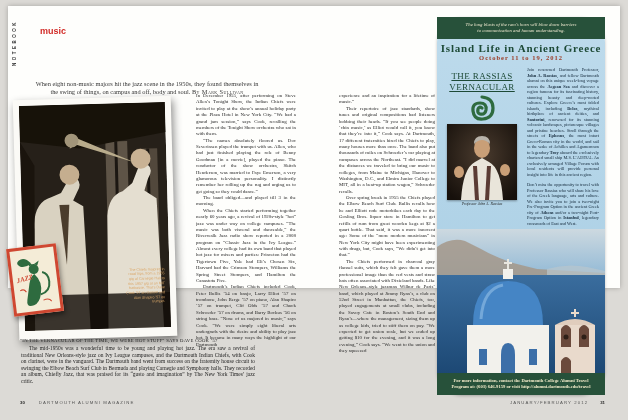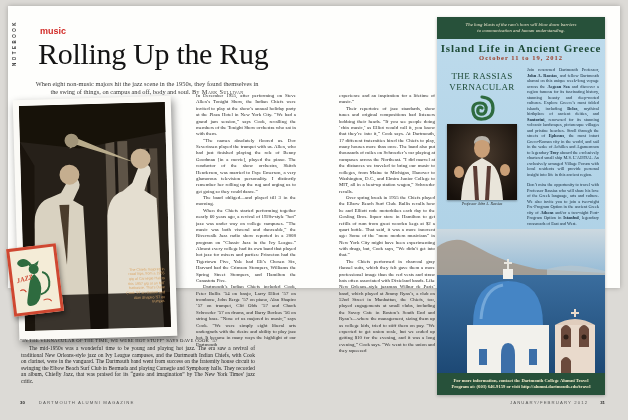--- a/index.html
+++ b/index.html
@@ -40,31 +40,31 @@
 
   .foot { position:absolute; top:400px; font:4.3px "Liberation Sans",sans-serif; letter-spacing:1.1px; color:#555; }
   .foot-left { left:20px; }
   .foot-right { right:23px; text-align:right; }
   .folio { font-weight:bold; color:#222; letter-spacing:0; }
   .foot-left .folio { margin-right:14px; }
   .foot-right .folio { margin-left:12px; }
 
   
   .ad { position:absolute; left:437px; top:17px; width:168px; height:378px;
-        background:linear-gradient(#bedbec,#a5cce3); box-shadow:0 1px 3px rgba(0,0,0,.25); }
+        background:linear-gradient(#bedbec,#a5cce3); box-shadow:0 1px 3px rgba(0,0,0,.25);border-radius:25px; }
   .ad-banner { position:absolute; left:0; width:168px; background:#27513a; color:#eee8cf;
                display:flex; flex-direction:column; justify-content:center; text-align:center; }
   .ad-banner.top { top:0; height:22px; font:italic 4.8px/1.35 "Liberation Serif",serif; }
   .ad-banner.bottom { bottom:0; height:22px; font:bold 4.6px/1.4 "Liberation Serif",serif; color:#f2ebc9; }
   .ad-title { position:absolute; left:0; top:26px; width:168px; text-align:center; font-variant:small-caps;
               font:600 11px/1 "Liberation Serif",serif; color:#1d4a36; letter-spacing:.8px; }
   .ad-dates { position:absolute; left:0; top:38px; width:168px; text-align:center; font-variant:small-caps;
               font:bold 6.5px/1 "Liberation Serif",serif; color:#9c3a24; letter-spacing:1px; }
   .ad-org { position:absolute; left:5px; top:54px; width:80px; text-align:center;
-            font:9px/1.25 "Liberation Serif",serif; color:#1d4a36; letter-spacing:.4px; }
+            font:9px/1.25 "Liberation Serif",serif; color:#1d4a36; letter-spacing:.4px;text-decoration:underline; }
   .ad-horn { position:absolute; left:32px; top:78px; width:26px; height:27px; }
   .ad-portrait { position:absolute; left:10px; top:107px; width:70px; height:76px; box-shadow:0 1px 2px rgba(0,0,0,.35); }
   .ad-portrait svg { display:block; width:100%; height:100%; }
   .ad-portrait-cap { position:absolute; left:5px; top:185px; width:80px; text-align:center;
                      font:italic 3.9px/1.2 "Liberation Serif",serif; color:#222; }
   .ad-copy { position:absolute; left:90px; top:50px; width:72px; font:4.35px/1.27 "Liberation Serif",serif;
              color:#13283a; text-align:justify; }
   .ad-copy p + p { margin-top:5px; }
   .b { font-weight:bold; }
   .sc { font-variant:small-caps; }
@@ -72,21 +72,20 @@
   .santorini svg { display:block; width:100%; height:100%; }
 </style>
 </head>
 <body>
 
 <div class="spread">
   <div class="page-bg"></div>
 
   <div class="notebook">NOTEBOOK</div>
   <div class="kicker">music</div>
-  <h1 class="title">Rolling Up the Rug</h1>
   <div class="deck">
     <span>When eight non-music majors hit the jazz scene in the 1950s, they found themselves in</span><br>
     <span>the swing of things, on campus and off, body and soul.</span>
     <span class="byline">By Mark Sullivan</span>
   </div>
 
   <figure class="photo-fig">
     <svg viewBox="0 0 147 225" preserveAspectRatio="none">
       <rect width="147" height="225" fill="#262019"></rect>
       <rect x="86" y="38" width="22" height="135" fill="#8d7f6d" opacity=".55"></rect>

